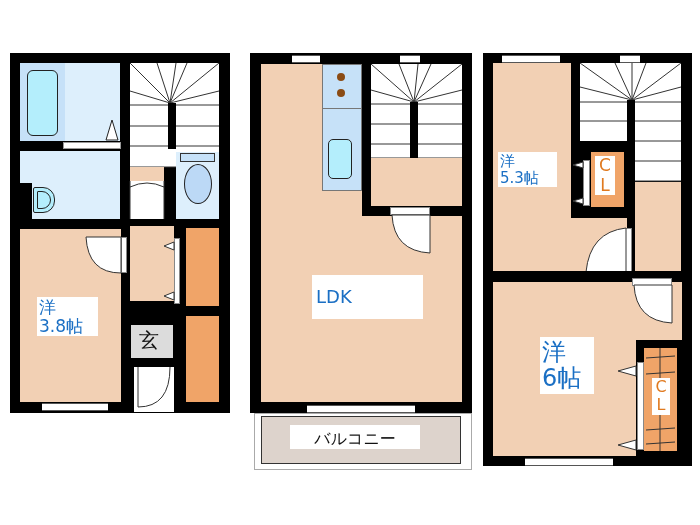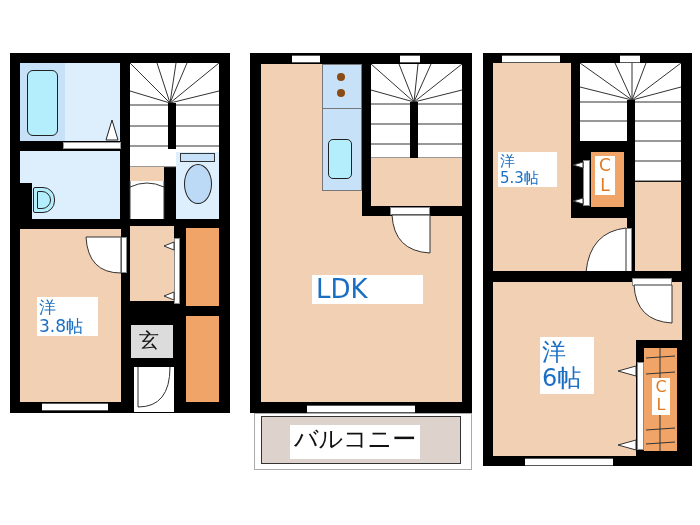--- a/index.html
+++ b/index.html
@@ -131,28 +131,28 @@
   </svg>
   <div class="abs floor" style="left:131px;top:158px;width:91px;height:48px;"></div>
   <div class="abs floor" style="left:191px;top:216px;width:31px;height:30px;"></div>
   <div class="abs stair" style="left:150px;top:207px;width:40px;height:8px;border:1px solid #888;"></div>
   <svg style="left:152px;top:215px;" width="38" height="38">
     <path d="M0,0 L38,0 L38,38 Q2,36 0,0 Z" fill="#fff" stroke="#333"></path>
   </svg>
   <div class="abs win" style="left:52px;top:55px;width:28px;height:8px;"></div>
   <div class="abs win" style="left:160px;top:55px;width:20px;height:8px;"></div>
 
-  <div class="label" style="left:72px;top:275px;width:103px;padding:0 4px;font-size:26px;">
+  <div class="label" style="left:72px;top:275px;width:103px;padding:12px 4px;font-size:18px;">
     <div>LDK</div>
   </div>
   <div class="abs win" style="left:67px;top:405px;width:108px;height:8px;"></div>
 
   <div class="abs" style="left:14px;top:413px;width:218px;height:57px;border:1.5px solid #aaa;background:#fff;"></div>
   <div class="abs balc" style="left:21px;top:416px;width:200px;height:48px;"></div>
-  <div class="abs" style="left:50px;top:425px;width:130px;height:34px;background:#fff;font-size:24px;color:#111;text-align:center;line-height:28px;">バルコニー</div>
+  <div class="abs" style="left:50px;top:425px;width:130px;height:24px;background:#fff;font-size:16px;color:#111;text-align:center;line-height:28px;">バルコニー</div>
 </div>
 
 <div class="abs" style="left:480px;top:0;width:220px;height:525px;">
   <div class="abs wall" style="left:3px;top:53px;width:209px;height:413px;"></div>
 
   <div class="abs floor" style="left:13px;top:63px;width:78px;height:208px;"></div>
   <div class="abs floor" style="left:91px;top:218px;width:56px;height:53px;"></div>
   <div class="abs win" style="left:22px;top:55px;width:58px;height:8px;"></div>
   <div class="abs win" style="left:140px;top:55px;width:20px;height:8px;"></div>
 

